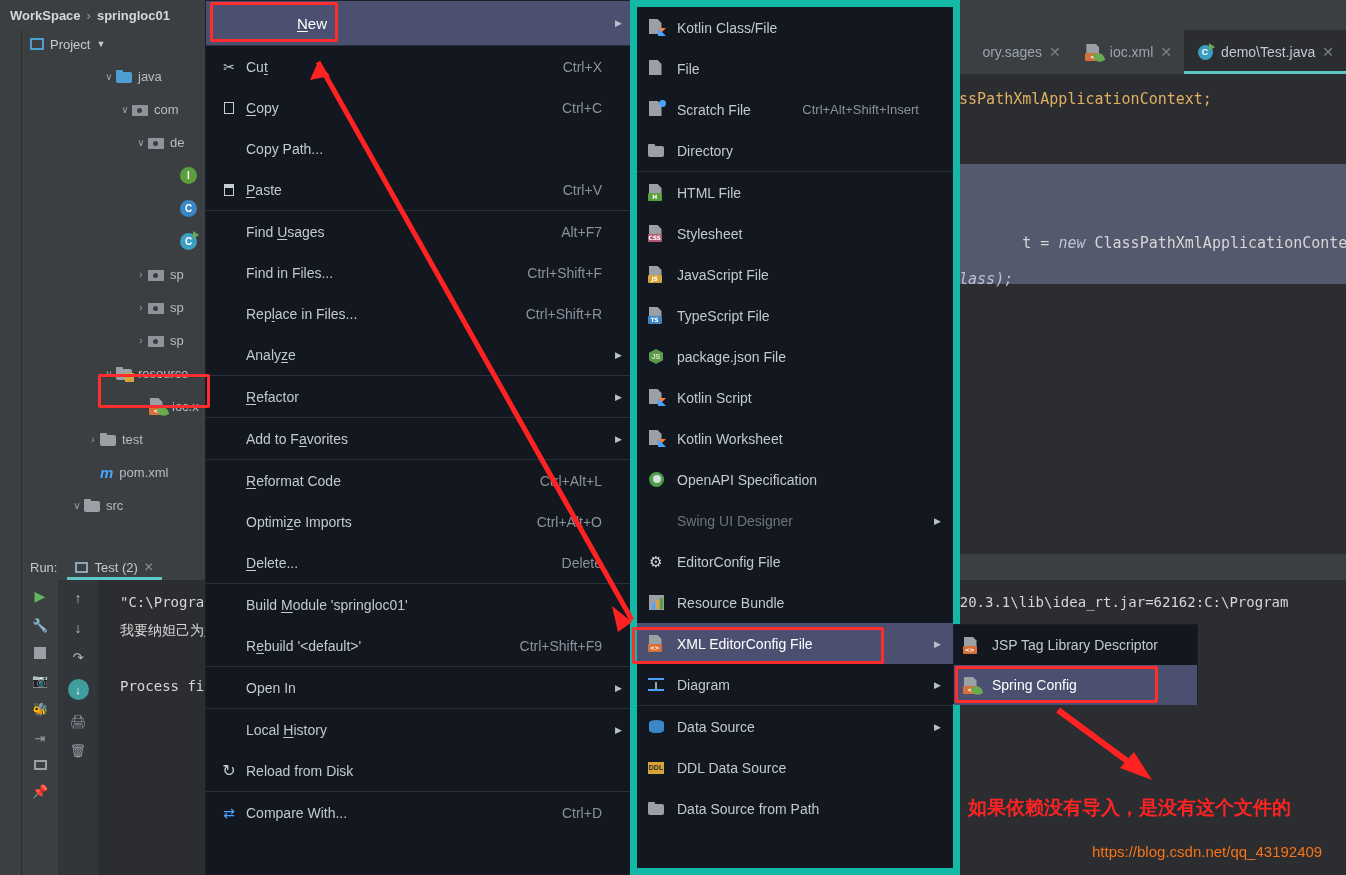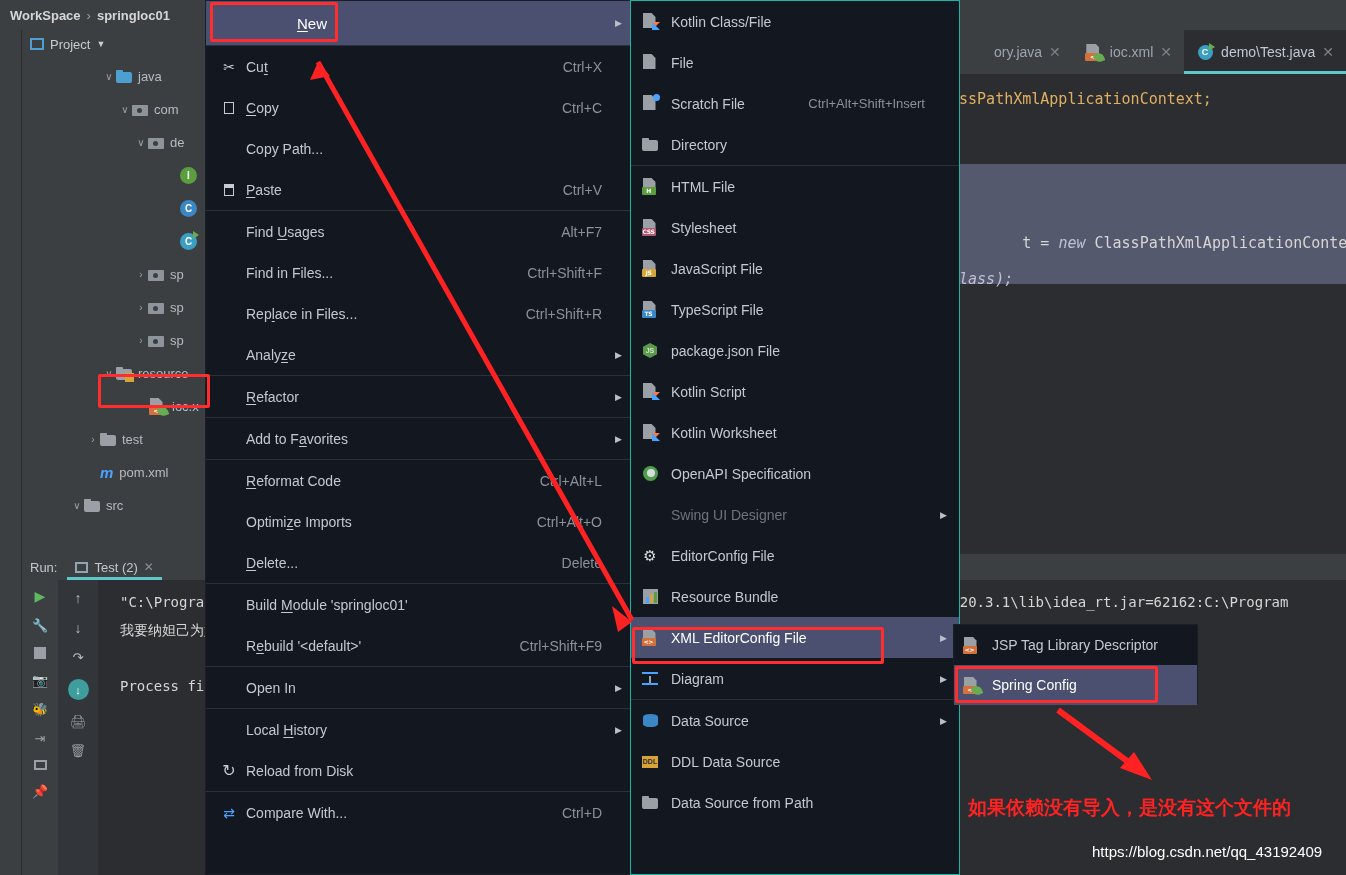--- a/index.html
+++ b/index.html
@@ -94,21 +94,21 @@
                color:#b9c0c8; font-size:14px; }
   .mrow .acc { position:absolute; right:34px; color:#8b919a; font-size:14px; }
   .mrow .arrow { position:absolute; right:14px; color:#b9c0c8; font-size:9px; }
   .mrow.hl { background:#4b5070; color:#ffffff; }
   .msep { height:1px; background:#2b313b; margin:0; }
   .u { text-decoration:underline; text-underline-offset:2px; }
 
   
   .menu2 {
     position:absolute; left:630px; top:0px; width:330px; height:875px;
-    background:#131820; border:1px solid #14b8a6; z-index:60;
+    background:#131820; border:7px solid #14b8a6; z-index:60;
   }
   .m2row { display:flex; align-items:center; height:41px; padding-left:10px; position:relative;
            font-size:14px; color:#c3c9d1; white-space:nowrap; gap:10px; }
   .m2row .acc2 { position:absolute; right:34px; color:#8b919a; font-size:13px; }
   .m2row .arrow { position:absolute; right:12px; color:#b9c0c8; font-size:9px; }
   .m2row.hl { background:#4b5070; color:#ffffff; }
   .m2row.dis { color:#6e747c; }
 
   
   .menu3 {
@@ -120,21 +120,21 @@
   .m3row.hl { background:#4b5070; color:#ffffff; }
 
   
   .redbox { position:absolute; border:3px solid #ff2d2d; z-index:90; pointer-events:none; border-radius:2px; }
   .ann-overlay { position:absolute; inset:0; z-index:95; pointer-events:none; }
   .cn-note {
     position:absolute; color:#ff2222; font-size:19px; font-weight:bold; z-index:96;
     font-family:"DejaVu Sans","Liberation Sans",sans-serif; white-space:nowrap;
   }
   .url-note {
-    position:absolute; color:#ffffff; font-size:15px; z-index:96; white-space:nowrap;
+    position:absolute; color:#f97316; font-size:15px; z-index:96; white-space:nowrap;
     font-family:"Liberation Sans", sans-serif;
   }
 
   
   .fi { width:17px; height:17px; position:relative; display:inline-block; flex:0 0 17px; }
   .fi .page { position:absolute; left:1px; top:0; width:13px; height:15px; background:#9aa0a6;
               clip-path:polygon(0 0, 70% 0, 100% 26%, 100% 100%, 0 100%); }
   .fi .badge { position:absolute; left:0px; bottom:0px; height:8px; min-width:14px; border-radius:1px;
                font-size:6px; line-height:8px; text-align:center; color:#fff; font-weight:bold;
                font-family:"DejaVu Sans", sans-serif; letter-spacing:-0.3px; }
@@ -315,21 +315,21 @@
           </span>
           <span class="lbl">src</span>
         </div>
       </div>
   </div>
 
   <div class="editorarea">
     <div class="tabbar" id="tabbar">
         <div style="flex: 1 1 0%;"></div>
         <div class="tab">
-          <span>ory.java</span>
+          <span>ory.sages</span>
           <span class="tabclose">✕</span>
         </div>
         <div class="tab">
           <span style="display: inline-flex; align-items: center; justify-content: center; width: 18px; flex: 0 0 18px;">
             <span class="fi">
               <span class="page"></span>
               <span class="badge" style="background: rgb(212, 112, 58);">&lt;</span>
               <span class="leaf"></span>
             </span>
           </span>

